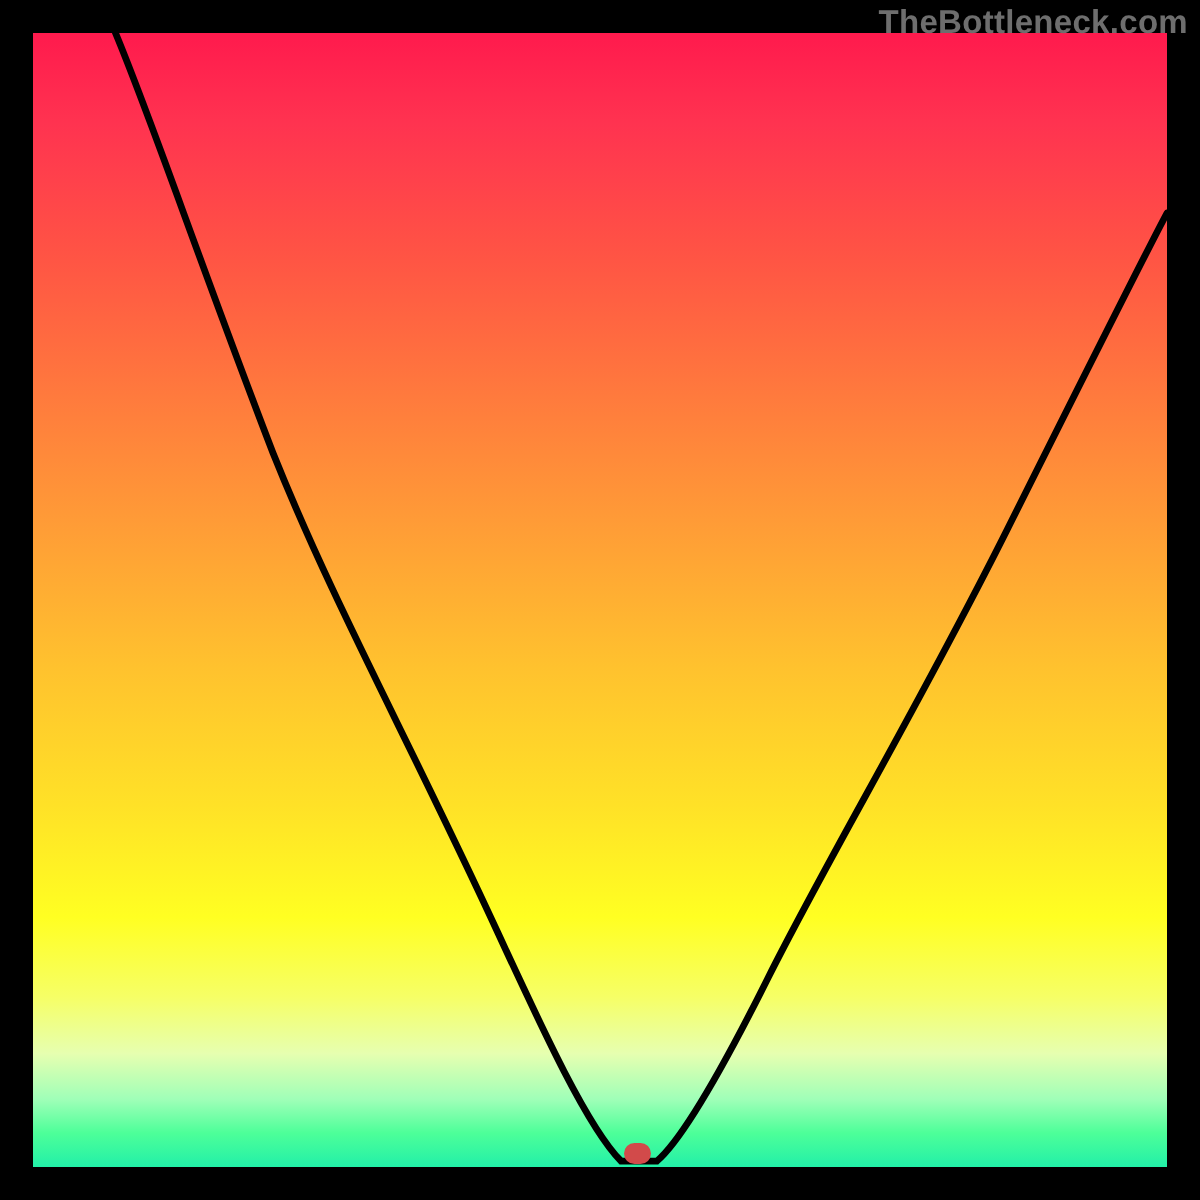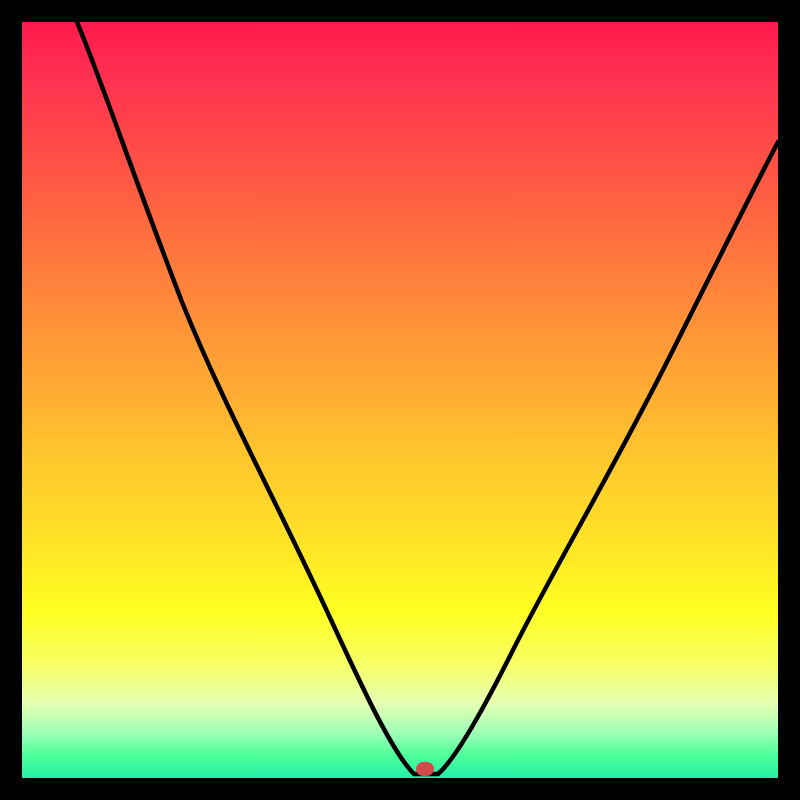--- a/index.html
+++ b/index.html
@@ -81,13 +81,14 @@
                C 340 665, 370 730, 392 752
                L 416 752
                C 430 740, 455 700, 490 630
                C 530 550, 590 450, 650 330
                C 700 230, 740 150, 756 120" fill="none" stroke="#000000" stroke-width="4.5" stroke-linecap="round"></path>
     </svg>
 
     <div class="marker"></div>
   </div>
 
+  <div class="watermark">TheBottleneck.com</div>
 </div>
 
 </body></html>

